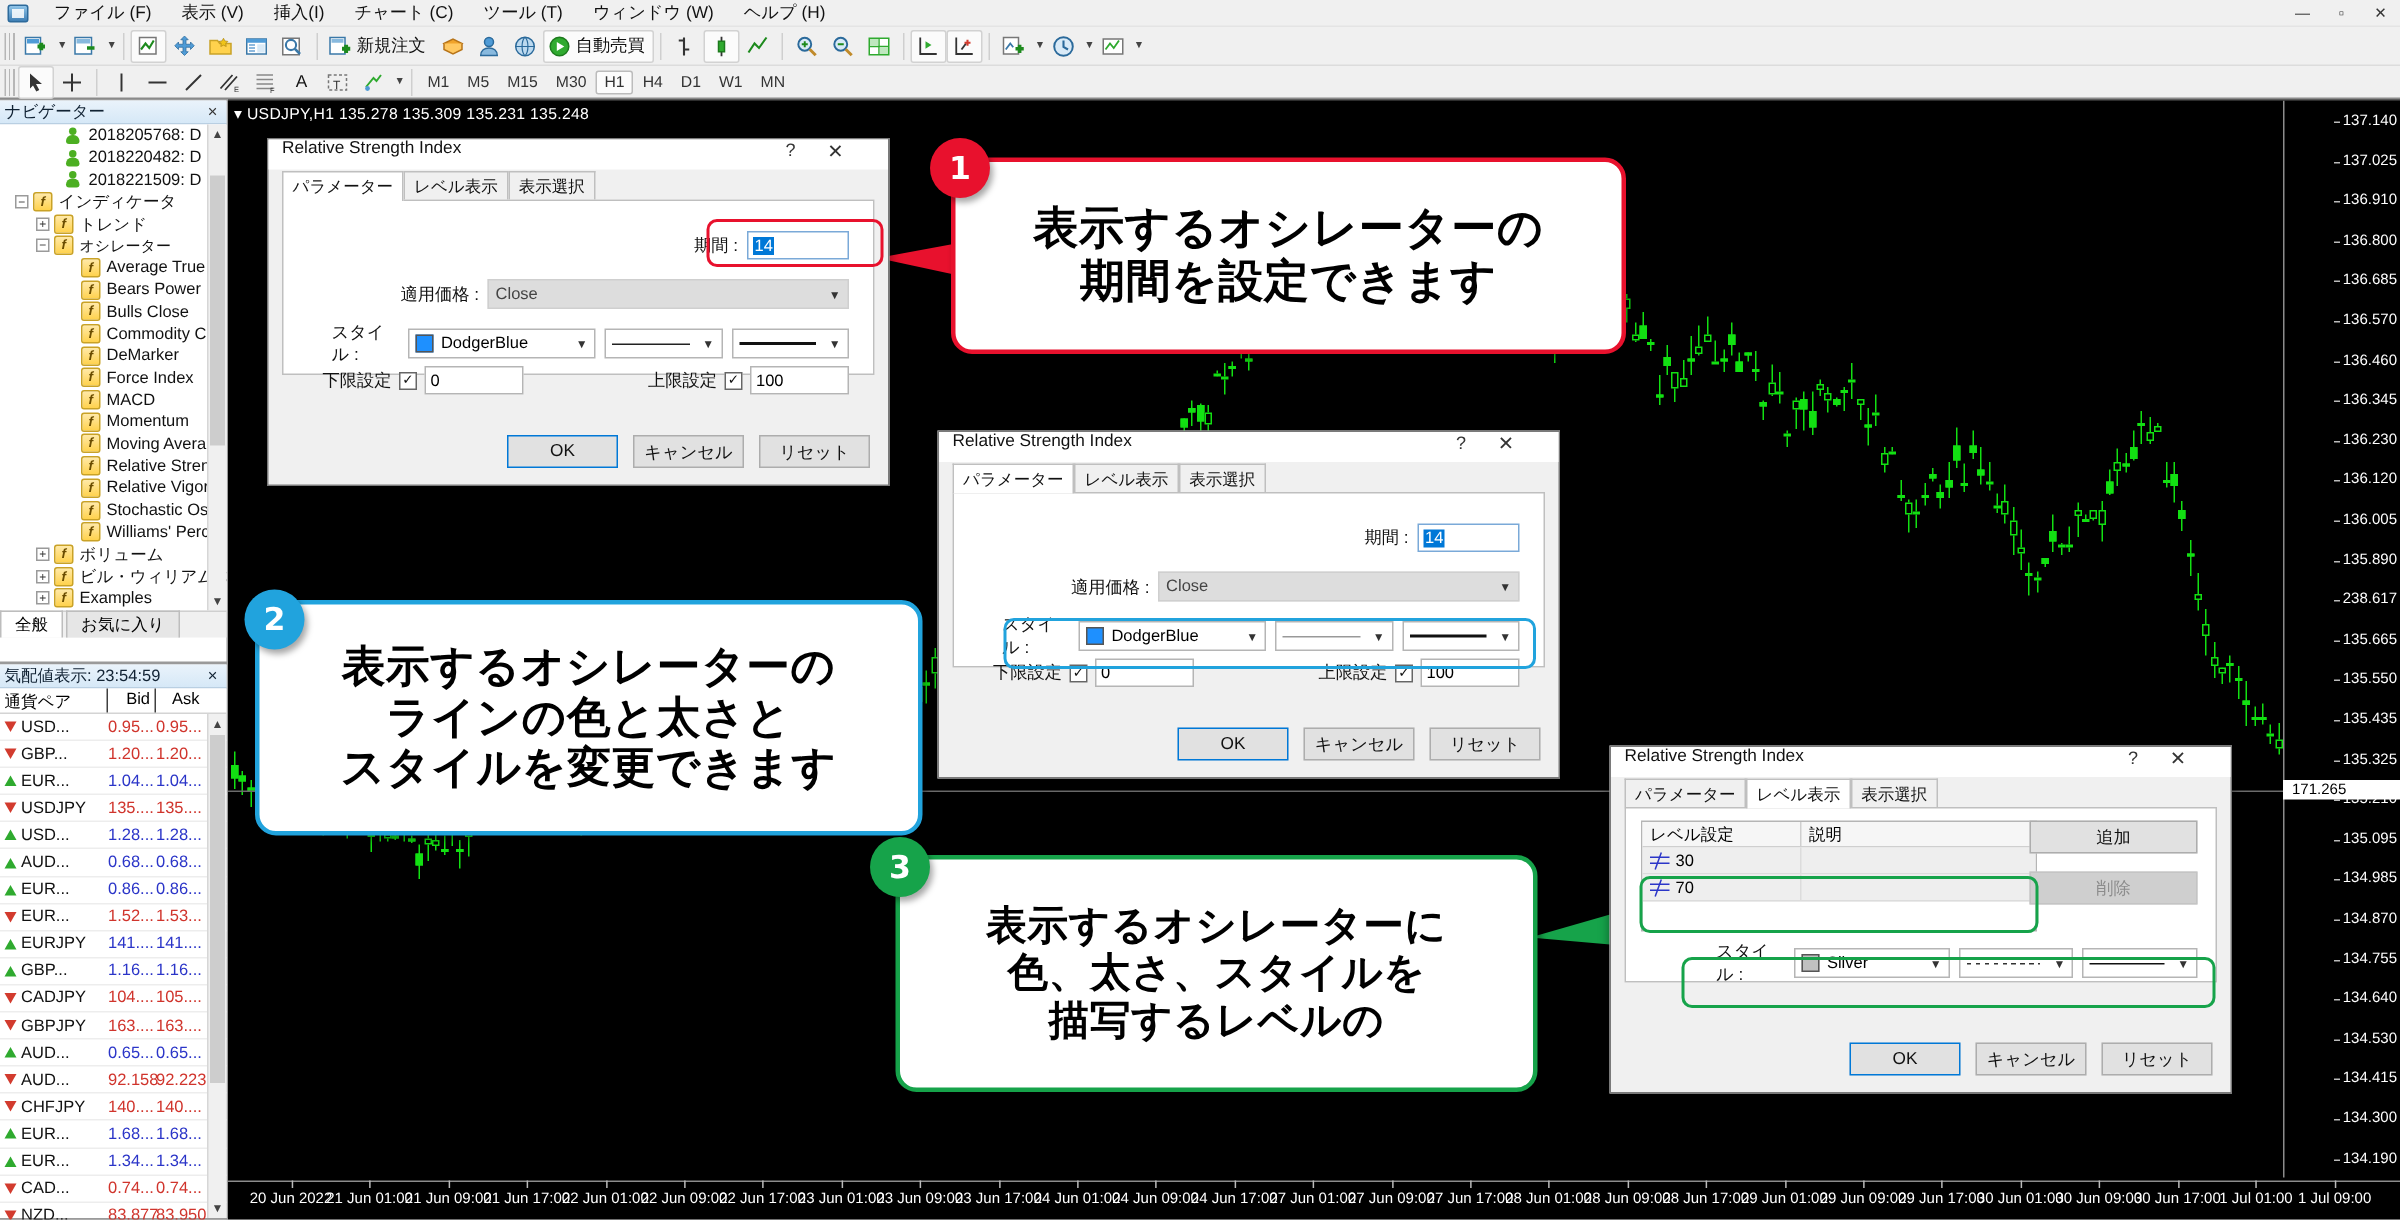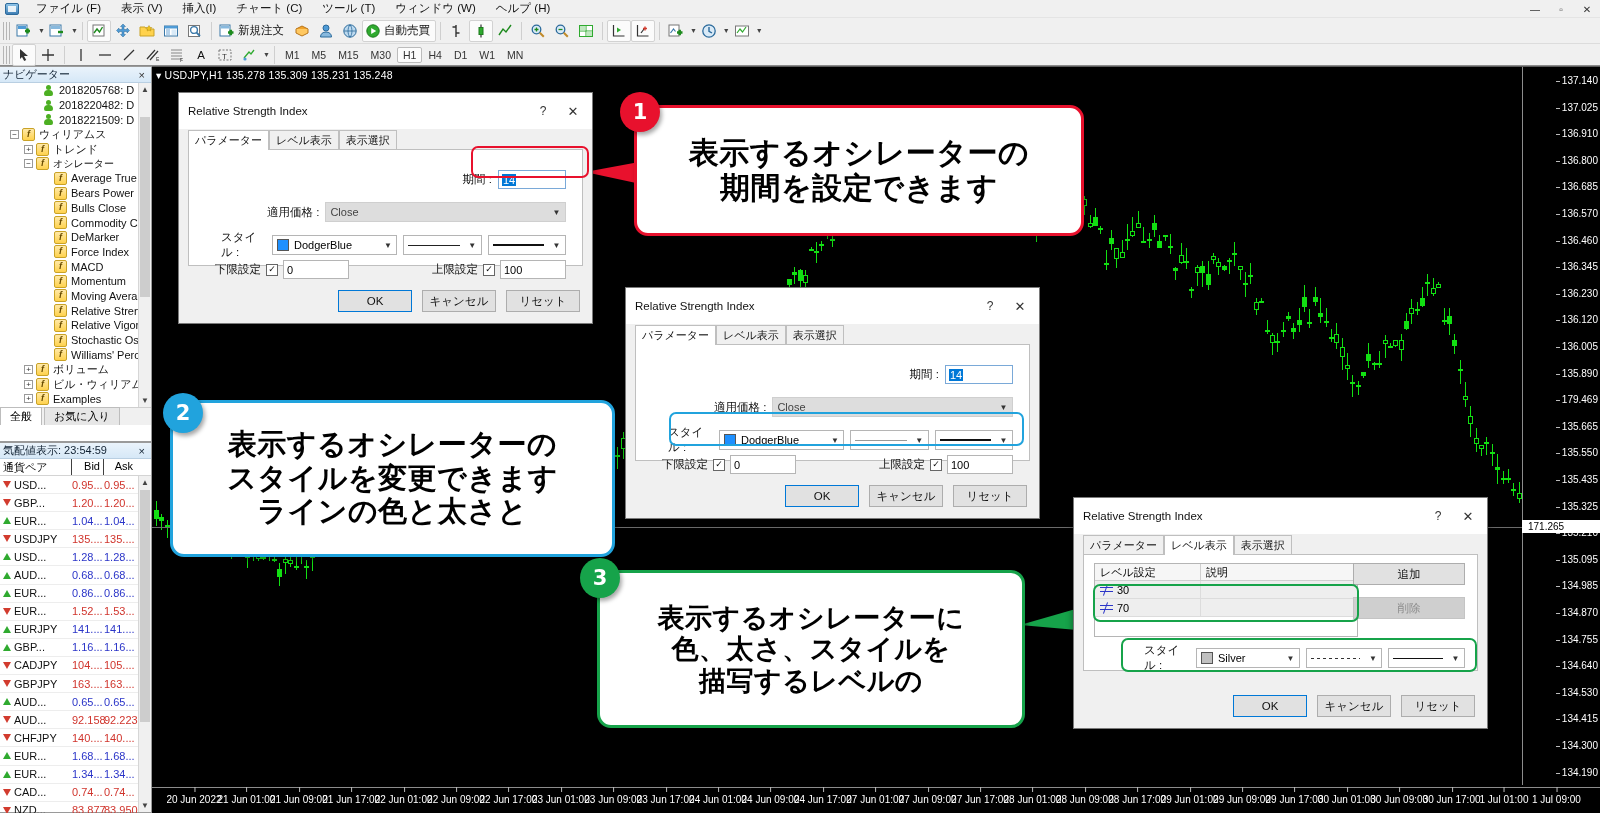--- a/index.html
+++ b/index.html
@@ -107,21 +107,21 @@
   .time-tick:before{ content:""; position:absolute; left:50%; top:-7px; width:1px; height:5px; background:#bbb;}
   .candle { position:absolute; width:5px; }
   .candle .wick { position:absolute; left:2px; width:1px; background:#12e012; }
   .candle .body { position:absolute; left:0; width:5px; border:1px solid #12e012; box-sizing:border-box;}
   .candle .body.hollow { background:#000; }
   .candle .body.fill { background:#12e012; }
 
   
   .dlg { position:absolute; background:#f0f0f0; border:1px solid #7a7a7a;
      box-shadow:0 2px 7px rgba(0,0,0,.45); }
-  .dlg-bar { height:36px; display:flex; align-items:center; padding:0 2px 0 9px; background:#fff;}
+  .dlg-bar { height:20px; display:flex; align-items:flex-start; padding:0 18px 0 9px; background:#fff;}
   .dlg-title { font-size:11.5px; color:#111; }
   .dlg-qm { margin-left:auto; width:26px; text-align:center; font-size:12px; color:#333;}
   .dlg-x { width:34px; text-align:center; font-size:13px; color:#333;}
   .tabs { display:flex; padding-left:9px; height:20px; align-items:flex-end; }
   .tab { font-size:11px; padding:2px 6px 2px 6px; border:1px solid #bfbfbf; border-bottom:none;
      background:#f0f0f0; color:#111; position:relative; top:1px;}
   .tab.active { background:#fff; z-index:2; }
   .tab-body { border:1px solid #bfbfbf; background:#fff; position:relative; }
   .fld-lbl { font-size:11.5px; color:#111; }
   .inp { border:1px solid #b5b5b5; background:#fff; height:19px; font-size:11px; padding:1px 3px;
@@ -468,21 +468,21 @@
           <span class="dots"></span>
           <span class="dots"></span>
           <span class="twspace"></span>
       <span class="person"></span>
       <span>2018221509: D</span>
         </div>
         <div class="nav-row">
      <span class="dots"></span>
           <span class="tw">−</span>
      <span class="fx">f</span>
-     <span>ウィリアムス</span>
+     <span>インディケータ</span>
         </div>
         <div class="nav-row" style="padding-left:14px">
       <span class="dots"></span>
           <span class="tw">+</span>
       <span class="fx">f</span>
       <span style="font-size:11px">トレンド</span>
         </div>
         <div class="nav-row" style="padding-left:14px">
       <span class="dots"></span>
           <span class="tw">−</span>
@@ -1788,21 +1788,21 @@
           <div class="price-tick" style="top:61.2px">136.910</div>
           <div class="price-tick" style="top:87.80000000000001px">136.800</div>
           <div class="price-tick" style="top:114.4px">136.685</div>
           <div class="price-tick" style="top:141px">136.570</div>
           <div class="price-tick" style="top:167.60000000000002px">136.460</div>
           <div class="price-tick" style="top:194.20000000000002px">136.345</div>
           <div class="price-tick" style="top:220.8px">136.230</div>
           <div class="price-tick" style="top:247.4px">136.120</div>
           <div class="price-tick" style="top:274px">136.005</div>
           <div class="price-tick" style="top:300.6px">135.890</div>
-          <div class="price-tick" style="top:327.20000000000005px">179.469</div>
+          <div class="price-tick" style="top:327.20000000000005px">238.617</div>
           <div class="price-tick" style="top:353.8px">135.665</div>
           <div class="price-tick" style="top:380.40000000000003px">135.550</div>
           <div class="price-tick" style="top:407px">135.435</div>
           <div class="price-tick" style="top:433.6px">135.325</div>
           <div class="price-tick" style="top:460.20000000000005px">135.210</div>
           <div class="price-tick" style="top:486.8px">135.095</div>
           <div class="price-tick" style="top:513.4000000000001px">134.985</div>
           <div class="price-tick" style="top:540px">134.870</div>
           <div class="price-tick" style="top:566.6px">134.755</div>
           <div class="price-tick" style="top:593.2px">134.640</div>
@@ -2066,22 +2066,22 @@
     <div>
       <div>表示するオシレーターの</div>
       <div>期間を設定できます</div>
     </div>
   </div>
   <div class="badge" style="left:620px; top:92px;">1</div>
 
   <div class="callout blue" style="left:170px; top:400px; width:445px; height:157px; font-size:29px; z-index:6">
     <div>
       <div>表示するオシレーターの</div>
+      <div>ラインの色と太さと</div>
       <div>スタイルを変更できます</div>
-      <div>ラインの色と太さと</div>
     </div>
   </div>
   <div class="badge blue" style="left:163px; top:393px;">2</div>
 
   <div class="callout green" style="left:597px; top:570px; width:428px; height:158px; font-size:27px; z-index:6">
     <div>
       <div>表示するオシレーターに</div>
       <div>色、太さ、スタイルを</div>
       <div>描写するレベルの</div>
     </div>

